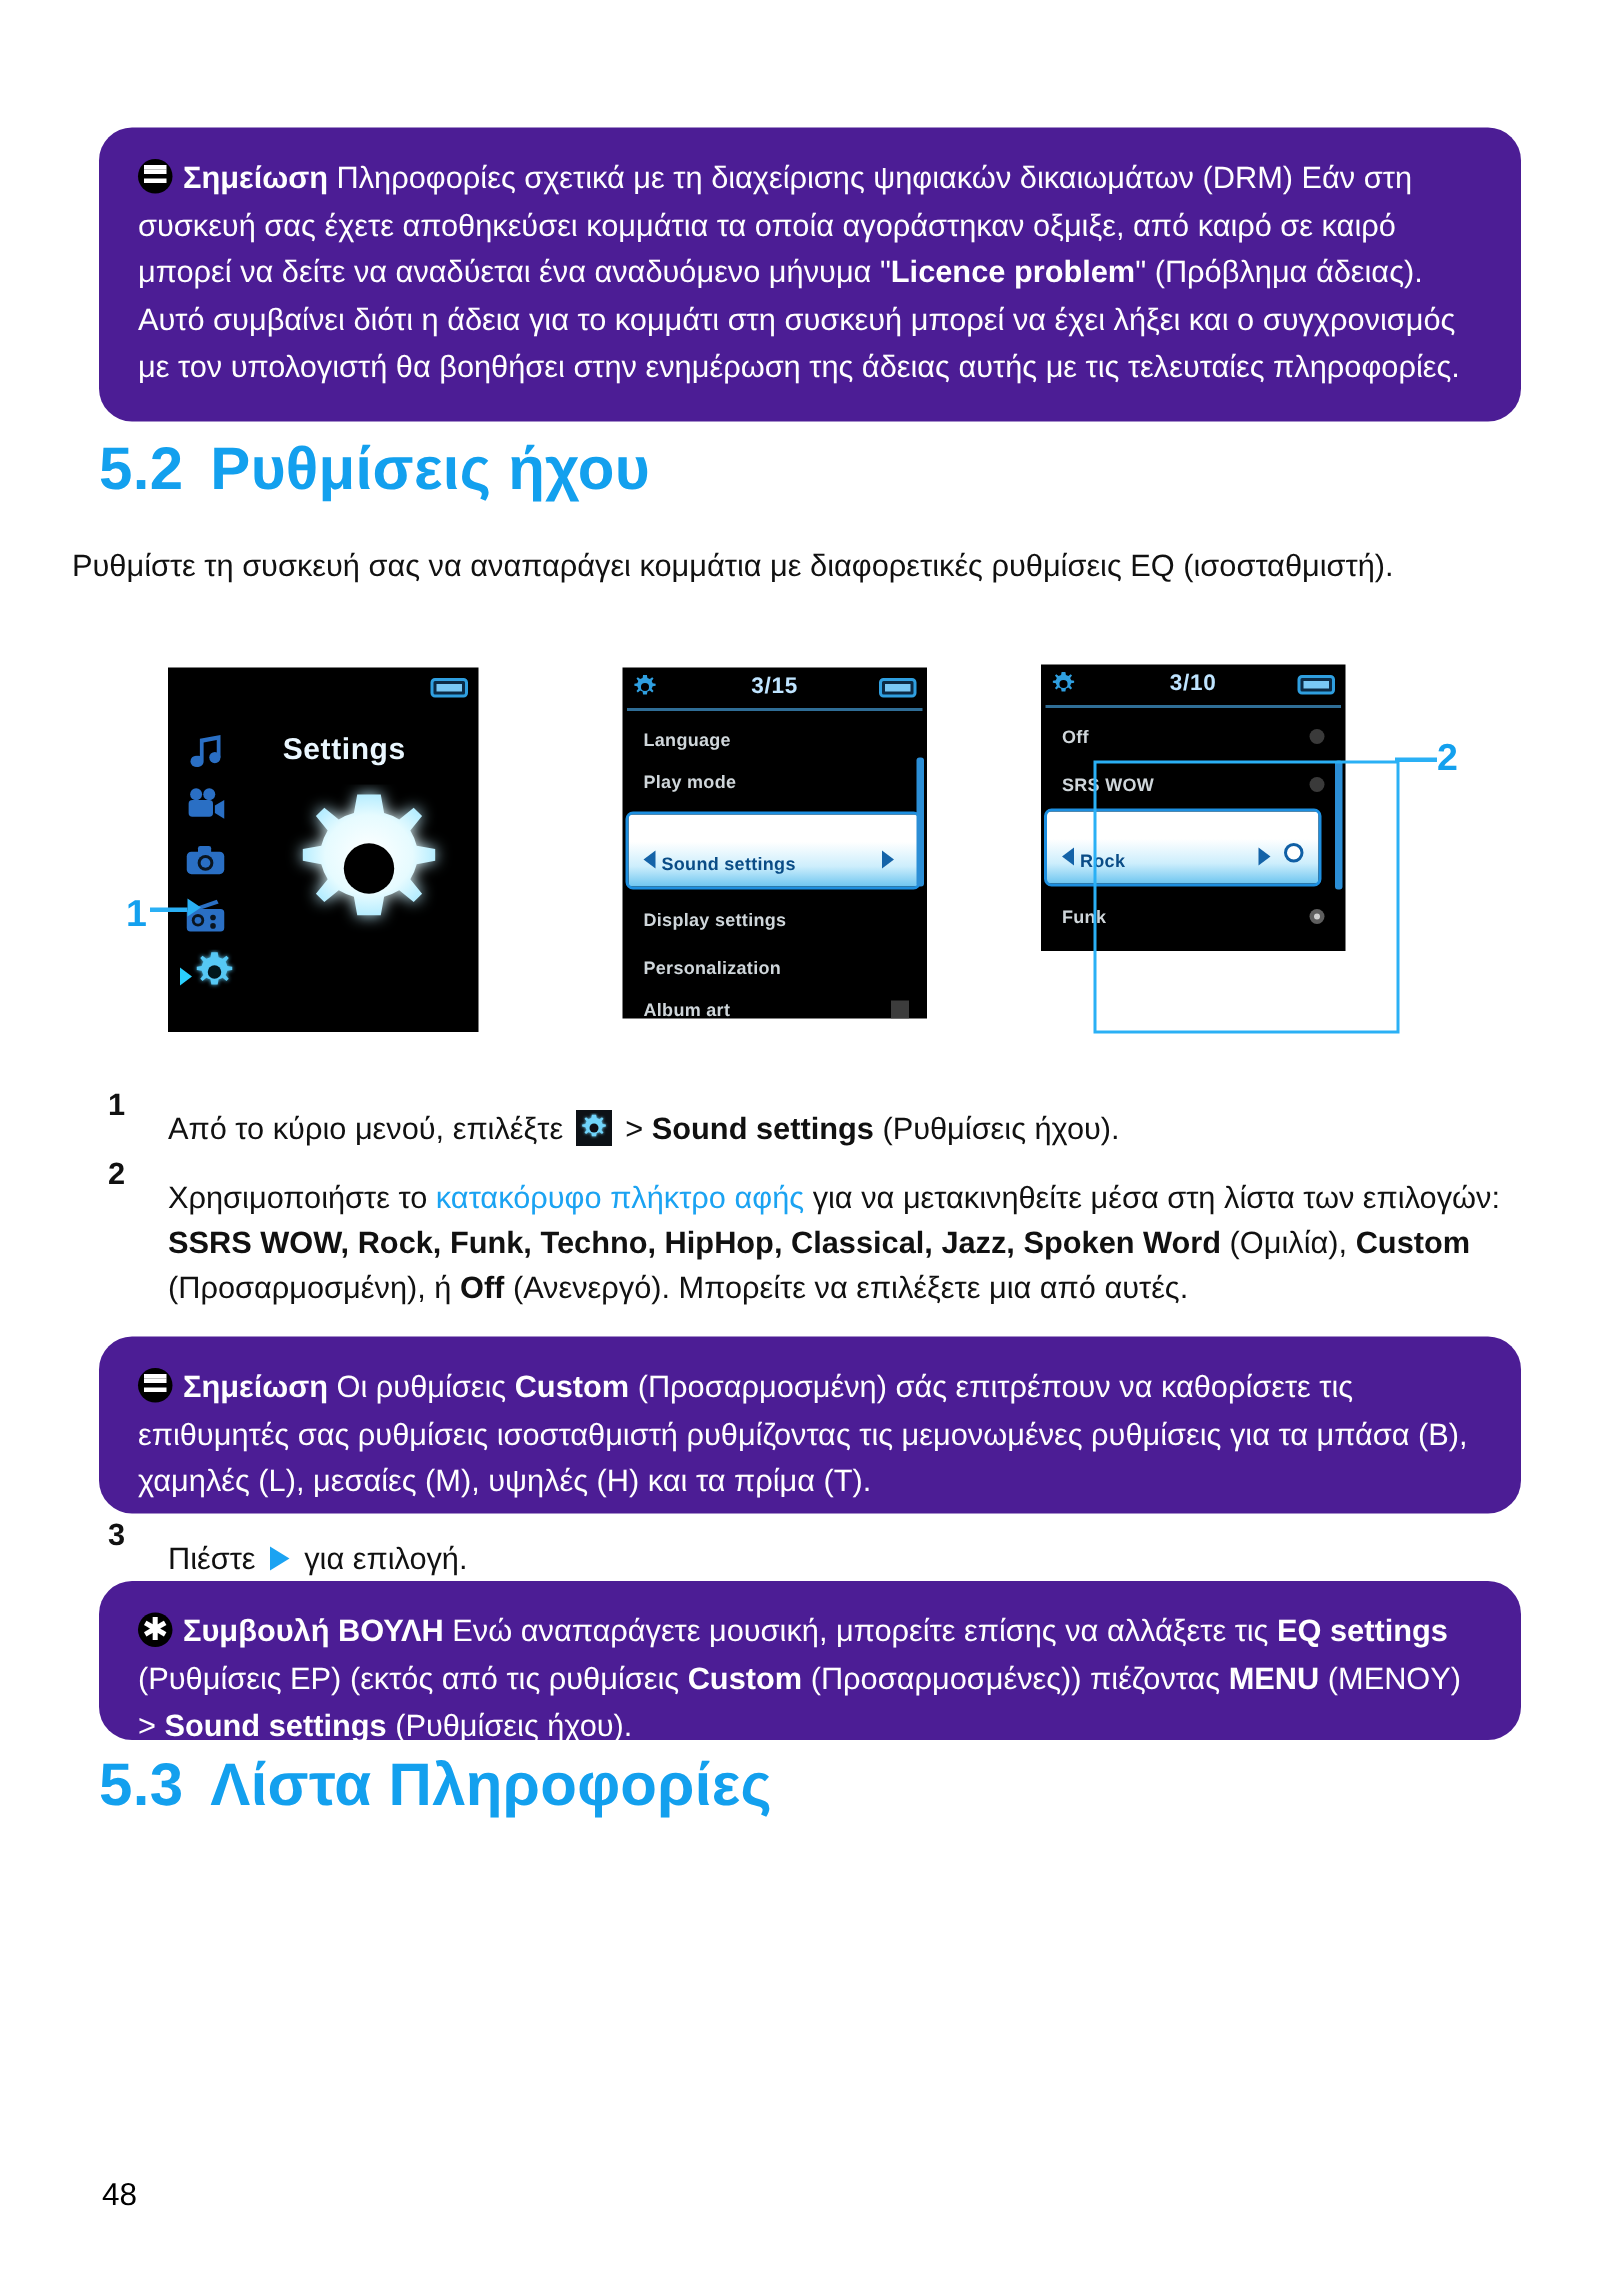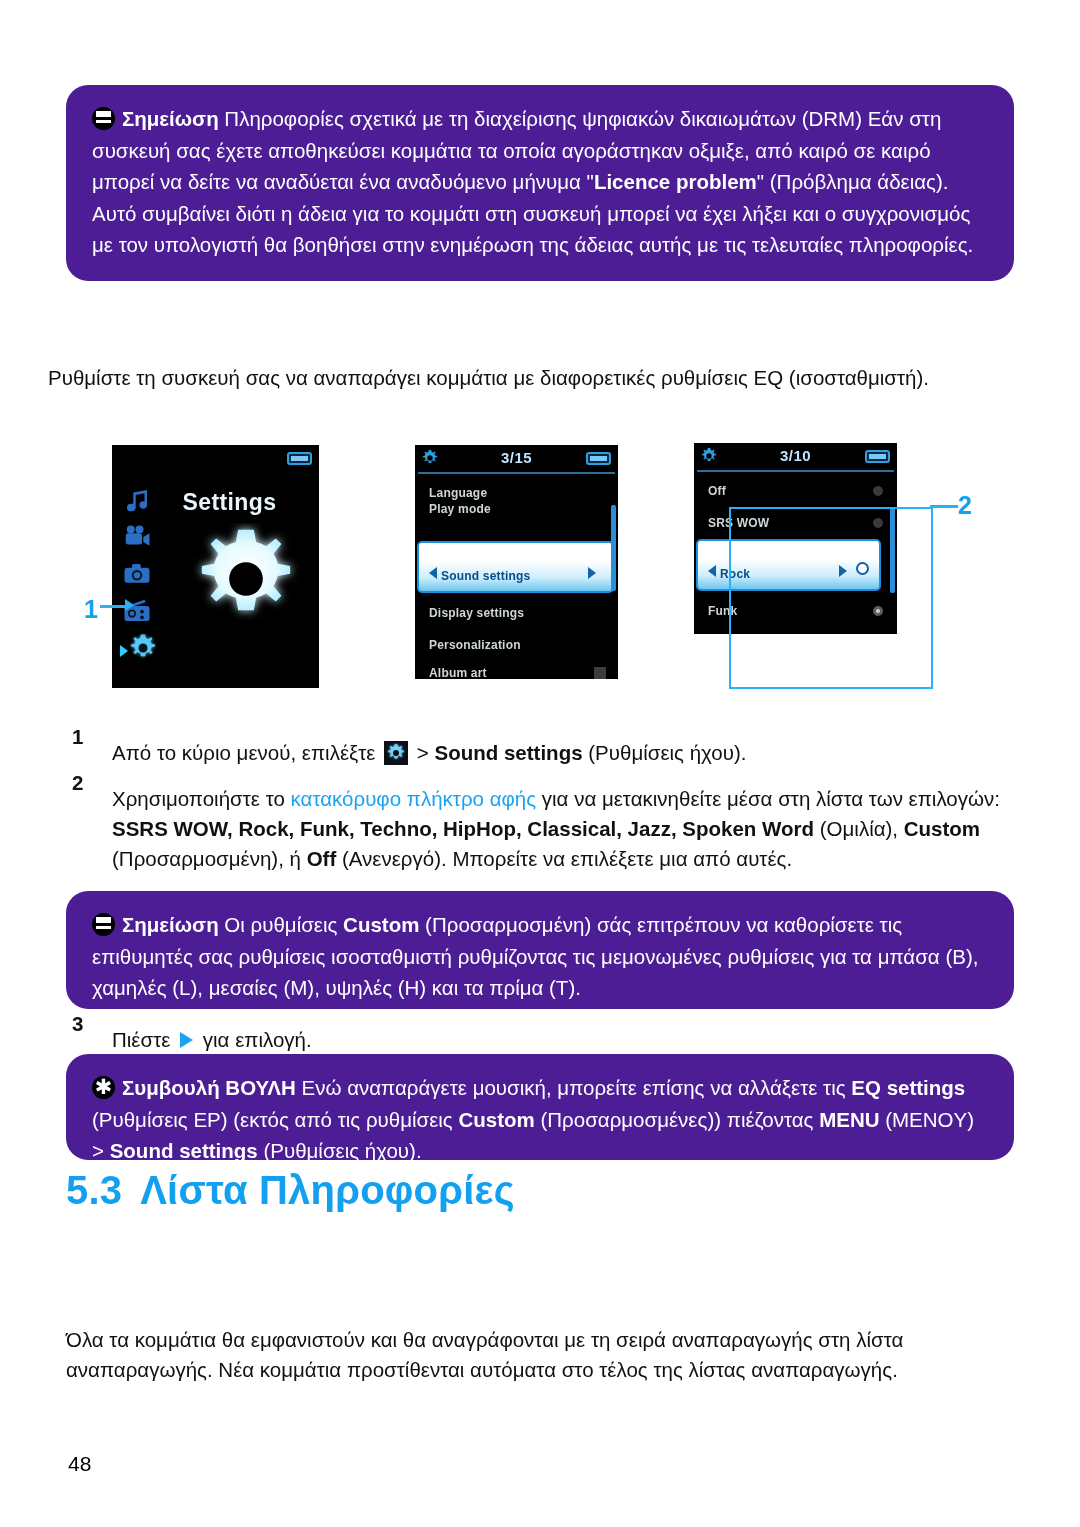--- a/index.html
+++ b/index.html
@@ -200,21 +200,21 @@
   }
   .iconcol .ic {
     height: 37px;
     position: relative;
   }
   .menu-title {
     position: absolute;
     left: 0; right: 0; top: 44px;
     text-align: center;
     color: #eaf7ff;
-    font-size: 23px;
+    font-size: 20px;
     font-weight: bold;
     letter-spacing: 0.4px;
     padding-left: 28px;
     box-sizing: border-box;
   }
   .biggear {
     position: absolute;
     left: 78px; top: 78px;
   }
   .sel-arrow {
@@ -336,20 +336,23 @@
 <body>
 
 <div class="page">
 
   <div class="callout" id="note1">
     <span class="cicon note">
       <span class="bar b1"></span><span class="bar b2"></span>
     </span><b>Σημείωση</b><span> Πληροφορίες σχετικά με τη διαχείρισης ψηφιακών δικαιωμάτων (DRM) Εάν στη συσκευή σας έχετε αποθηκεύσει κομμάτια τα οποία αγοράστηκαν οξμιξε, από καιρό σε καιρό μπορεί να δείτε να αναδύεται ένα αναδυόμενο μήνυμα "</span><b class="kw">Licence problem</b><span>" (Πρόβλημα άδειας). Αυτό συμβαίνει διότι η άδεια για το κομμάτι στη συσκευή μπορεί να έχει λήξει και ο συγχρονισμός με τον υπολογιστή θα βοηθήσει στην ενημέρωση της άδειας αυτής με τις τελευταίες πληροφορίες.</span>
   </div>
 
+  <div class="h-section" id="h52">
+    <span class="num">5.2</span><span>Ρυθμίσεις ήχου</span>
+  </div>
 
   <div class="para" id="p-intro">Ρυθμίστε τη συσκευή σας να αναπαράγει κομμάτια με διαφορετικές ρυθμίσεις EQ (ισοσταθμιστή).</div>
 
   <div class="screen" id="screenA">
     <div class="statusbar">
       <div class="battery"></div>
     </div>
 
     <div class="menu-title">Settings</div>
 
@@ -444,21 +447,21 @@
           </svg>
       </span>
       <span class="sb-count">3/15</span>
       <span class="battery"></span>
     </div>
     <div class="sb-divider"></div>
 
     <div class="listrow" style="top:32px;">
       <span>Language</span>
     </div>
-    <div class="listrow" style="top:48px;">
+    <div class="listrow" style="top:60px;">
       <span>Play mode</span>
     </div>
     <div class="listrow hl" style="top:96px; left:2px; right:4px;">
       <span class="lt"></span>
       <span>Sound settings</span>
       <span class="rt"></span>
     </div>
     <div class="listrow" style="top:152px;">
       <span>Display settings</span>
     </div>
@@ -555,17 +558,16 @@
 
   <div class="callout" id="tip1">
     <span class="cicon tip"><span class="star">✱</span></span><b>Συμβουλή ΒΟΥΛΗ</b><span> Ενώ αναπαράγετε μουσική, μπορείτε επίσης να αλλάξετε τις </span><b class="kw">EQ settings</b><span> (Ρυθμίσεις EP) (εκτός από τις ρυθμίσεις </span><b class="kw">Custom</b><span> (Προσαρμοσμένες)) πιέζοντας </span><b class="kw">MENU</b><span> (MENOY) &gt; </span><b class="kw">Sound settings</b><span> (Ρυθμίσεις ήχου).</span>
   </div>
 
   <div class="h-section" id="h53">
     <span class="num">5.3</span><span>Λίστα Πληροφορίες</span>
   </div>
 
 
-  <div class="para" id="p-53b">Όλα τα κομμάτια θα εμφανιστούν και θα αναγράφονται με τη σειρά αναπαραγωγής στη λίστα αναπαραγωγής. Νέα κομμάτια προστίθενται αυτόματα στο τέλος της λίστας αναπαραγωγής.</div>
 
   <div id="pagenum">48</div>
 
 </div>
 
 </body></html>

